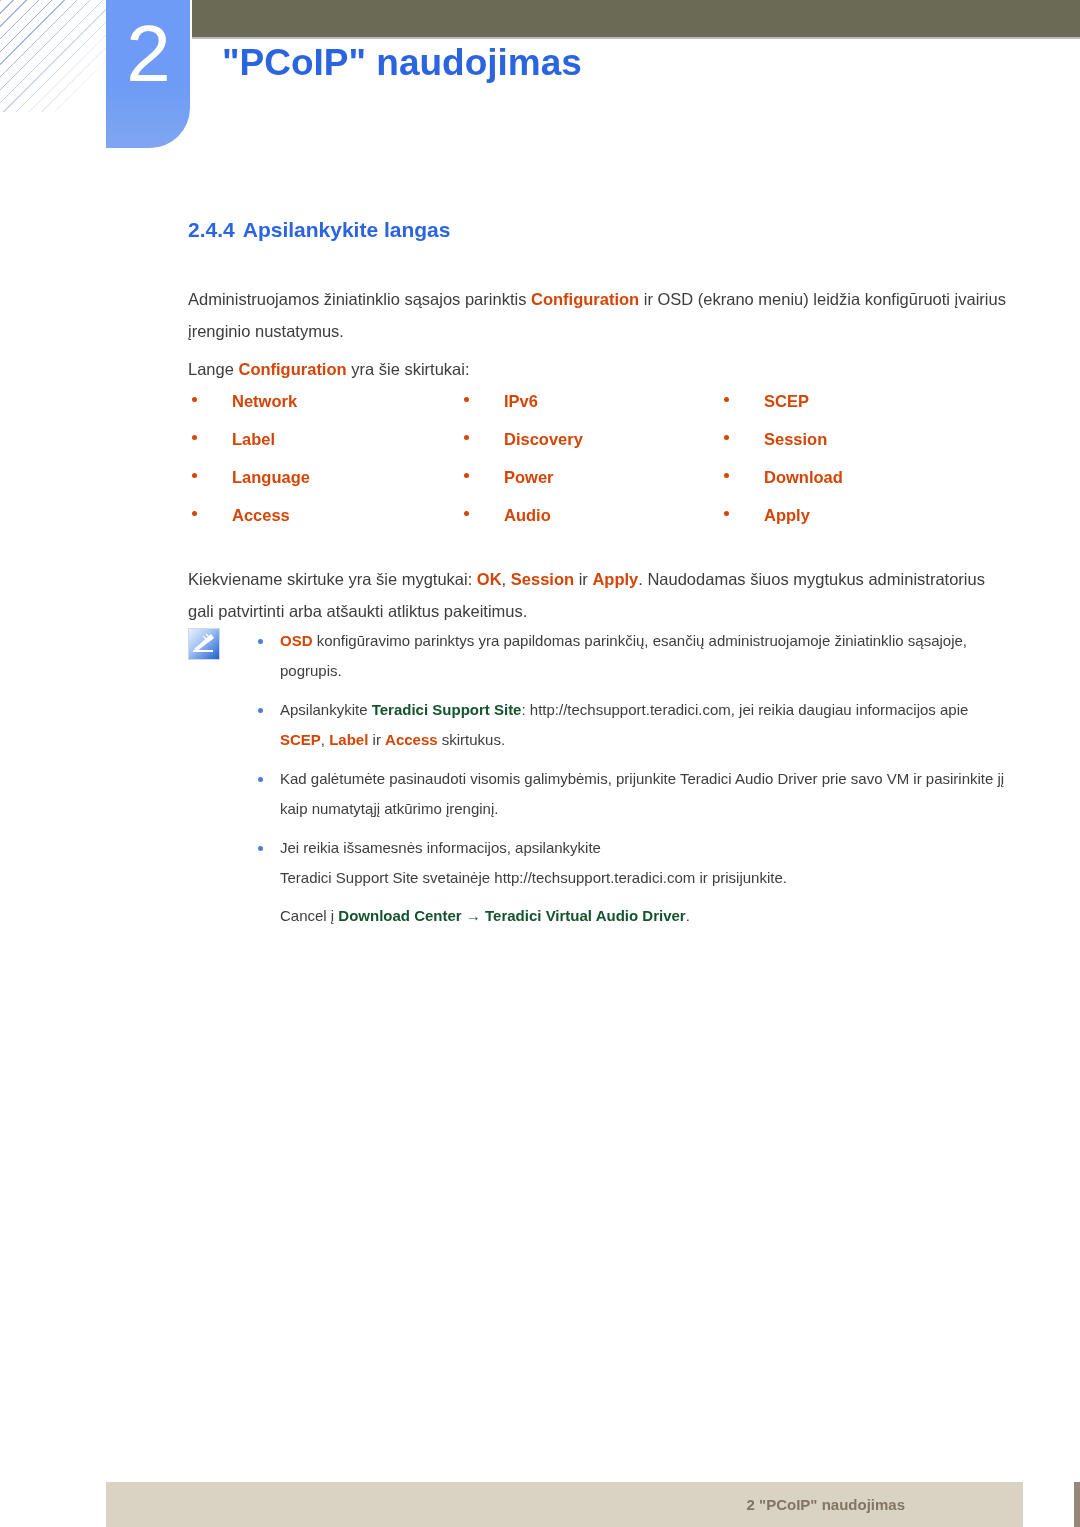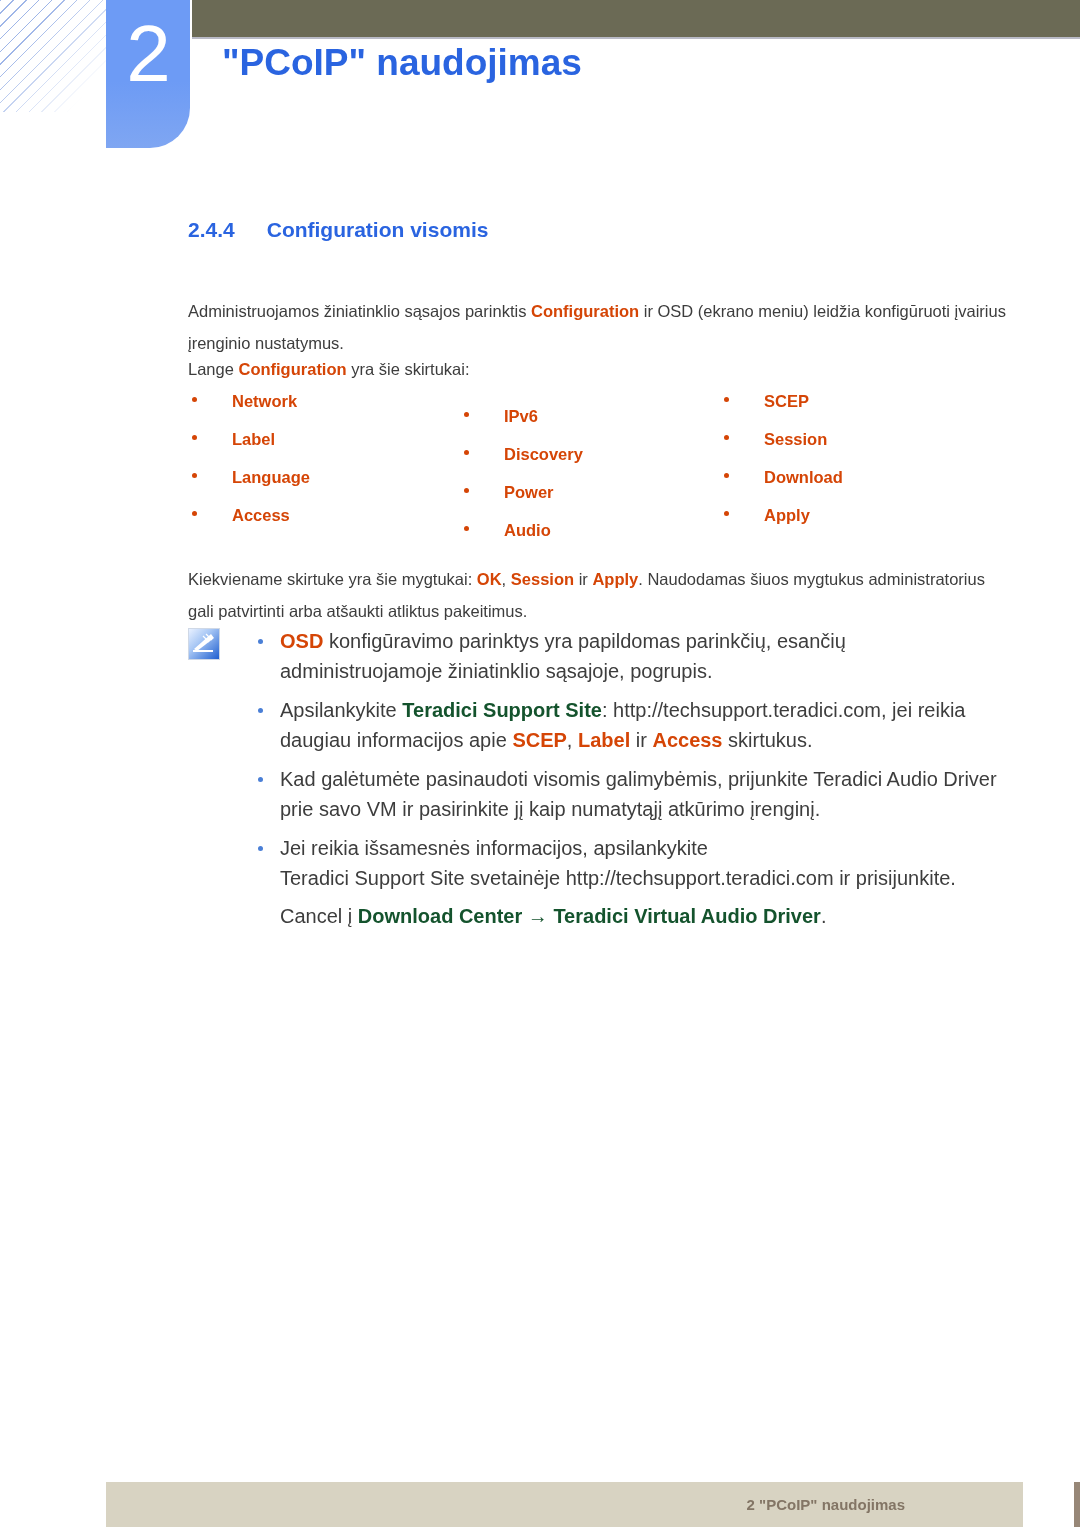--- a/index.html
+++ b/index.html
@@ -85,31 +85,31 @@
     width: 1080px;
   }
   .section-heading {
     position: absolute;
     left: 188px; top: 218px;
     font-size: 21px;
     font-weight: bold;
     color: #2a64e0;
     white-space: nowrap;
   }
-  .section-heading .num { margin-right: 32px; }
+  .section-heading .num { margin-right: 8px; }
 
   .para {
     position: absolute;
     left: 188px;
     width: 818px;
     font-size: 16.5px;
     line-height: 32px;
     color: #3d3d3d;
   }
-  #para-intro { top: 278px; }
+  #para-intro { top: 266px; }
   #para-lange { top: 336px; }
   #para-buttons { top: 546px; }
 
   .hl { color: #d54506; font-weight: bold; }
   .bold { font-weight: bold; color: #14532d; }
 
   
   #tab-grid {
     position: absolute;
     left: 192px; top: 392px;
@@ -118,21 +118,21 @@
   .tab-row {
     display: flex;
     height: 38px;
     align-items: flex-start;
   }
   .tab-cell {
     display: flex;
     align-items: baseline;
   }
   .tab-cell:nth-child(1) { width: 272px; }
-  .tab-cell:nth-child(2) { width: 260px; margin-top: 15px; }
+  .tab-cell:nth-child(2) { width: 260px; }
   .tab-cell:nth-child(3) { width: 260px; }
   .tab-bullet {
     width: 5px; height: 5px;
     border-radius: 50%;
     background: #d54506;
     margin-right: 35px;
     position: relative;
     top: -5px;
     flex: 0 0 auto;
   }
@@ -160,21 +160,21 @@
   #note-icon svg { display: block; }
   #note-list {
     margin: 0;
     padding: 0;
     list-style: none;
     position: relative;
   }
   .note-item {
     position: relative;
     padding-left: 92px;
-    font-size: 20px;
+    font-size: 15px;
     line-height: 30px;
     color: #3d3d3d;
     margin-bottom: 9px;
   }
   .note-bullet {
     position: absolute;
     left: 70px; top: 13px;
     width: 5px; height: 5px;
     border-radius: 50%;
     background: #4a7fd6;
@@ -235,21 +235,21 @@
   <div id="olive-bar-underline"></div>
   <div id="chapter-number-box">
     <div id="chapter-number">2</div>
   </div>
   <div id="chapter-title">"PCoIP" naudojimas</div>
 </div>
 
 <div id="content">
 
   <div class="section-heading">
-    <span class="num">2.4.4</span><span>Configuration visomis</span>
+    <span class="num">2.4.4</span><span>Apsilankykite langas</span>
   </div>
 
   <p class="para" id="para-intro">
     <span>Administruojamos žiniatinklio sąsajos parinktis </span><span class="hl">Configuration</span><span> ir OSD (ekrano meniu) leidžia konfigūruoti įvairius įrenginio nustatymus.</span>
   </p>
 
   <p class="para" id="para-lange">
     <span>Lange </span><span class="hl">Configuration</span><span> yra šie skirtukai:</span>
   </p>
 

